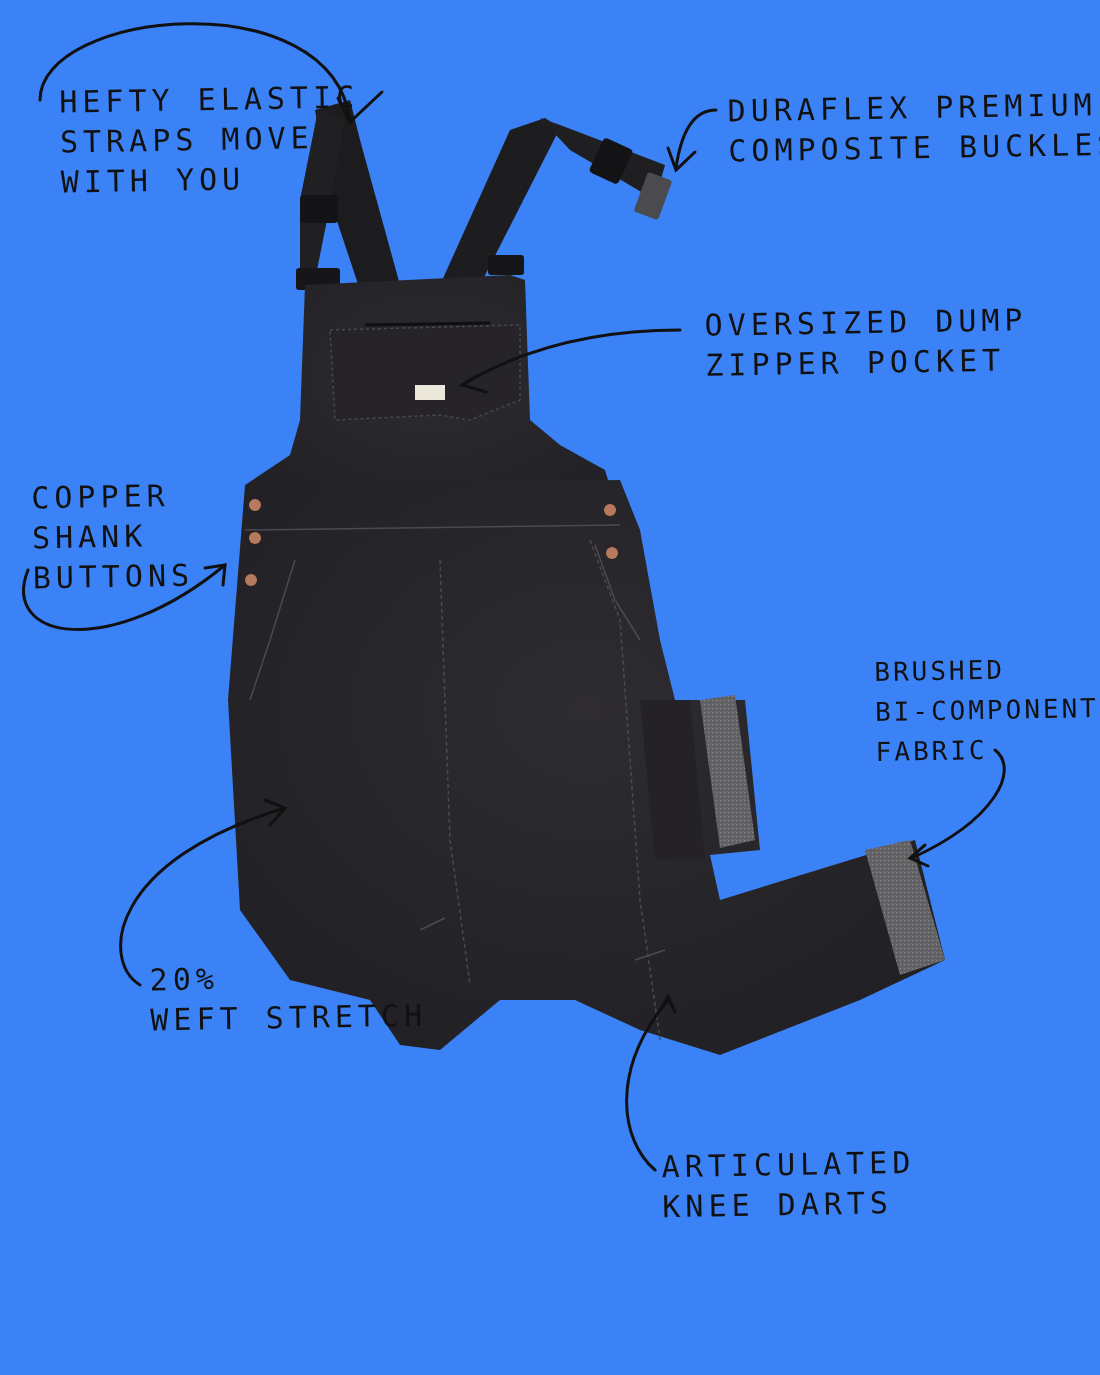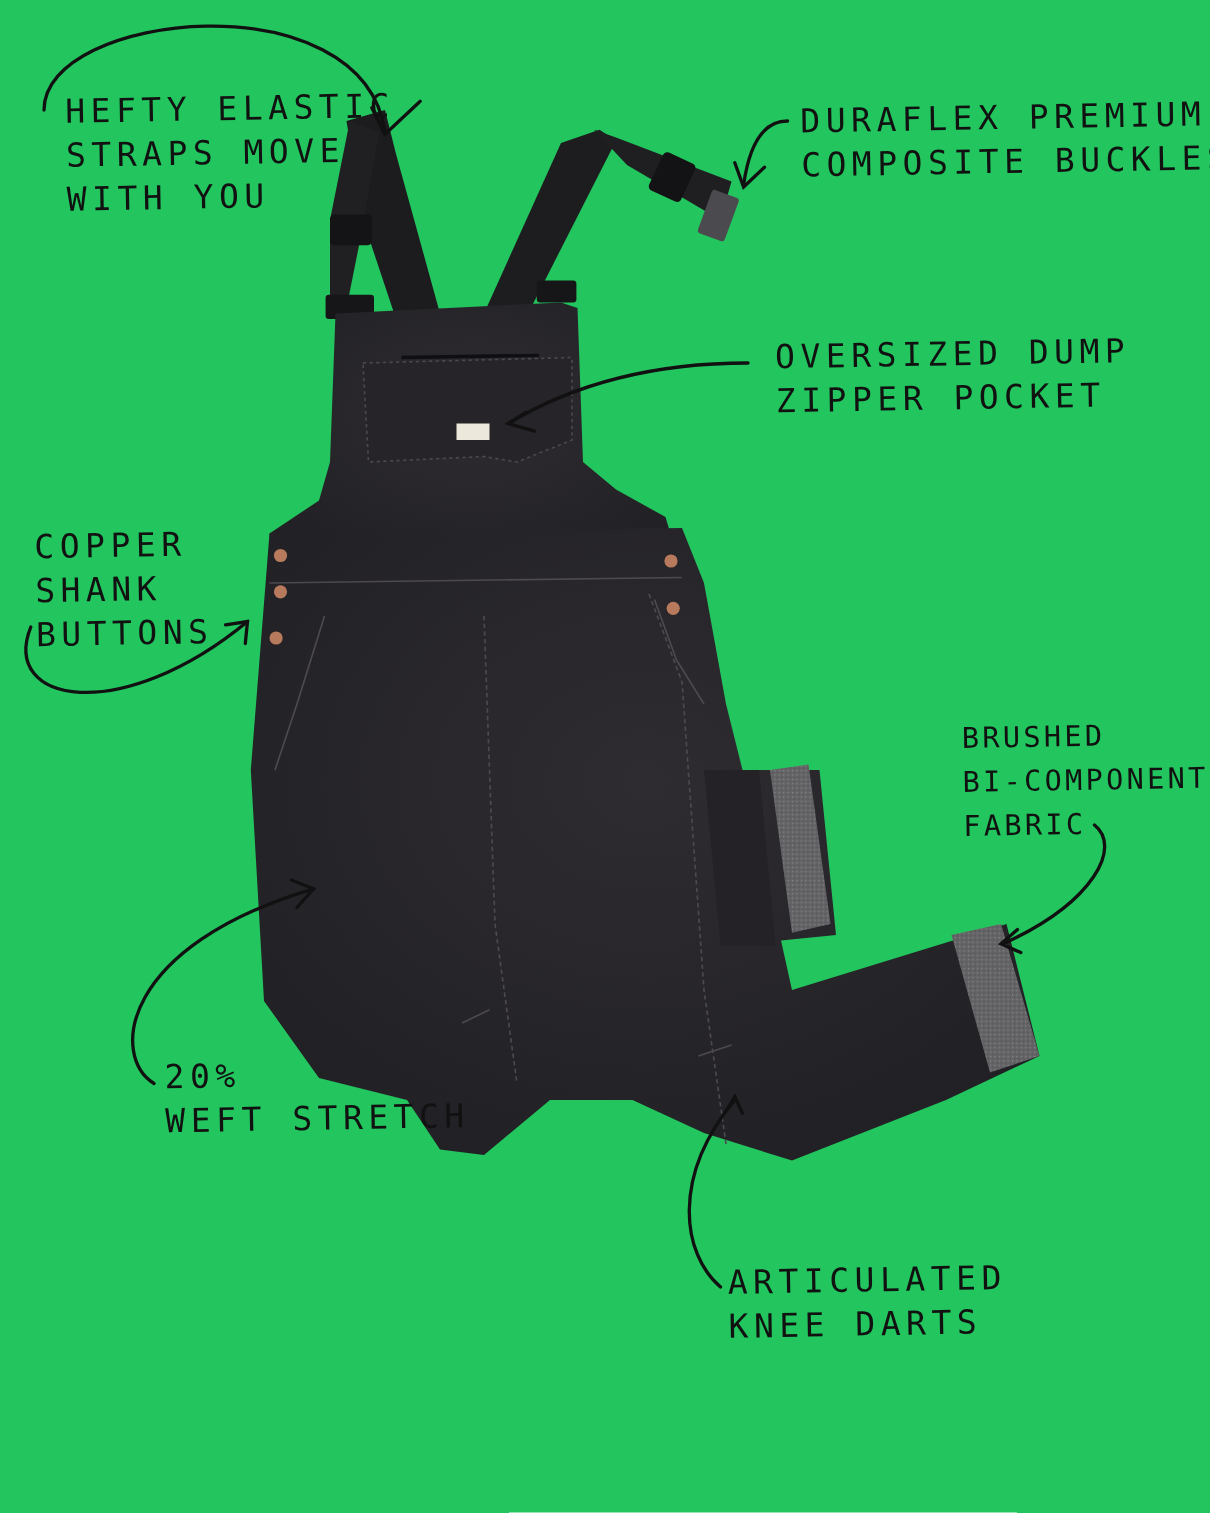--- a/index.html
+++ b/index.html
@@ -1,16 +1,16 @@
 <!DOCTYPE html>
 <html><head>
 <meta charset="utf-8">
 <style>
   html,body{margin:0;padding:0;background:#f3f3f5;}
-  #canvas{position:relative;width:1100px;height:1375px;background:#22c55e;overflow:hidden;}
+  #canvas{position:relative;width:1100px;height:1375px;background:#3b82f6;overflow:hidden;}
   svg.art{position:absolute;left:0;top:0;}
   .note{position:absolute;font-family:"DejaVu Sans Mono","Liberation Mono",monospace;
         font-size:30px;line-height:40px;letter-spacing:5px;color:#111;
         text-transform:uppercase;transform:rotate(-1deg);white-space:nowrap;}
   .note div{display:block;}
 </style>
 </head>
 <body>
 
 <div id="canvas">

